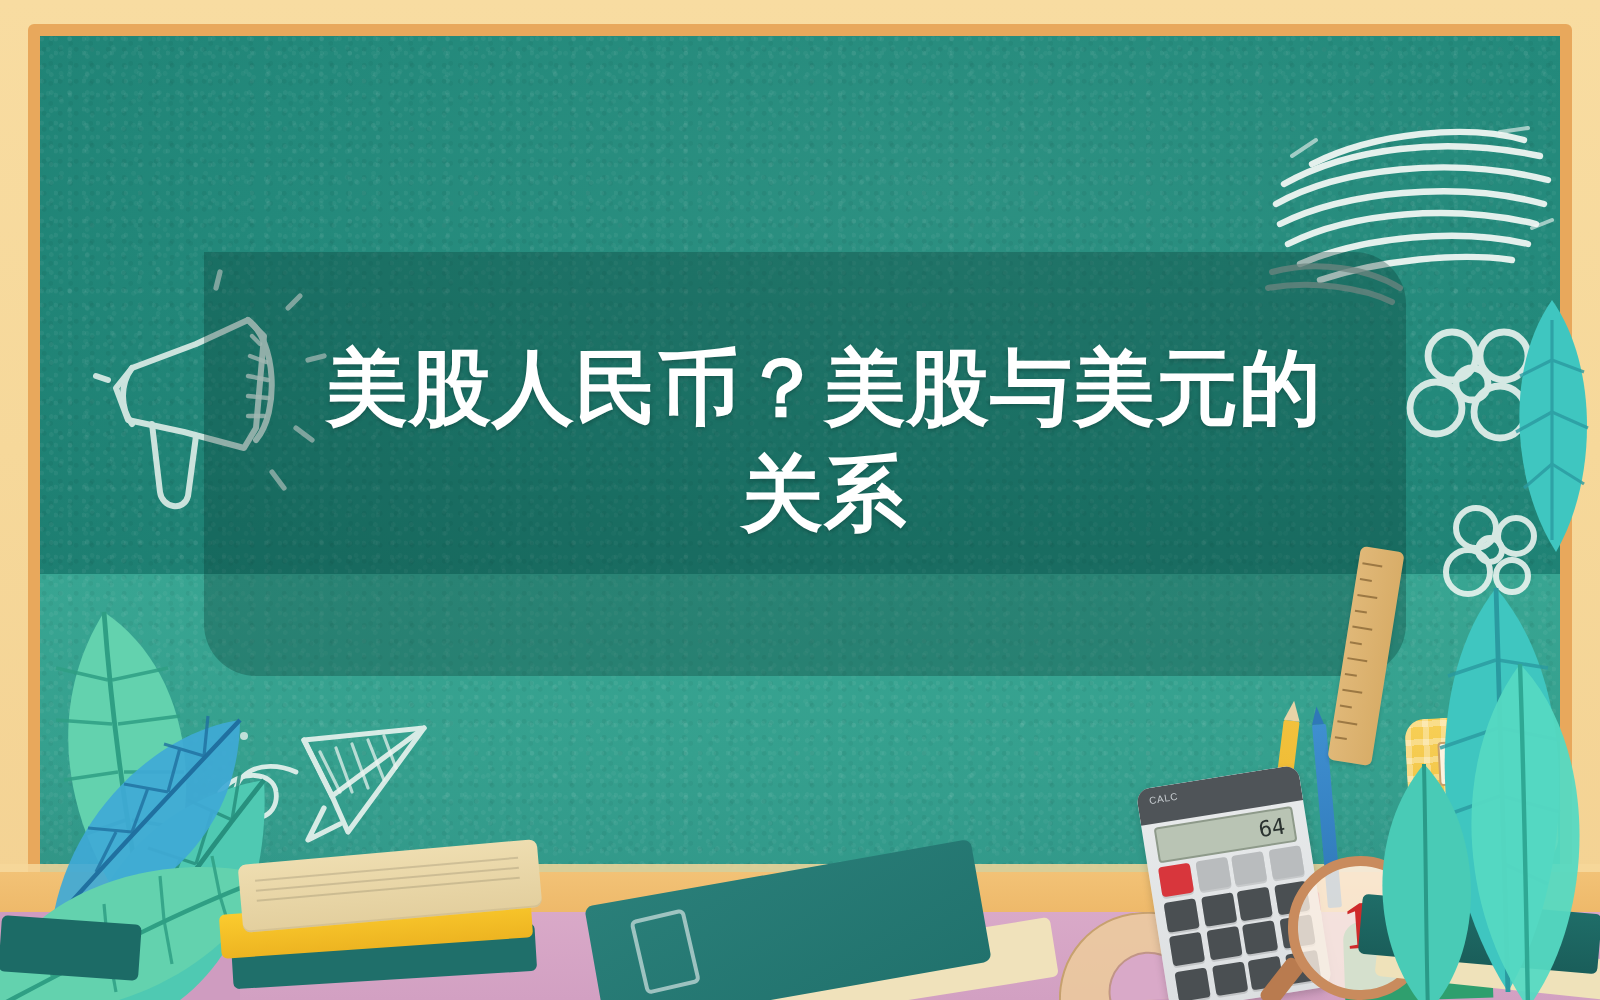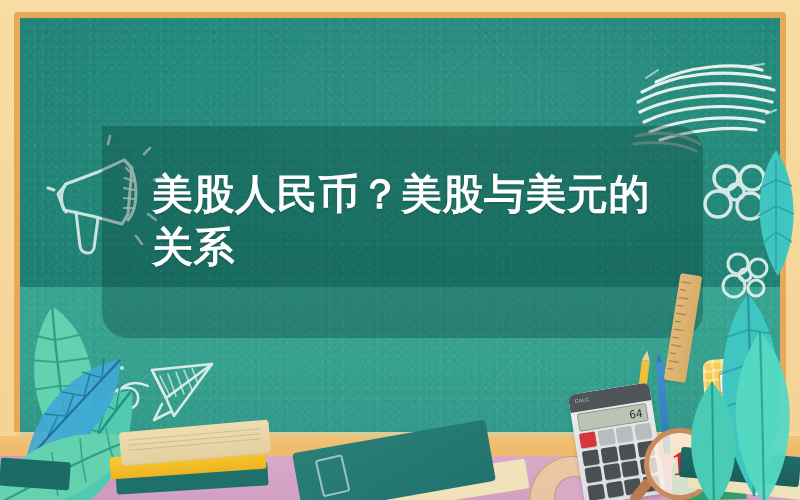--- a/index.html
+++ b/index.html
@@ -79,20 +79,21 @@
   .title-text{
     position:absolute;
     left:152px;top:168px;width:520px;
     color:#ffffff;
     font-size:41px;
     line-height:1.30;
     font-weight:700;
     letter-spacing:.5px;
     text-shadow:0 1px 2px rgba(0,0,0,.22);
     white-space:pre-wrap;
+    text-align:center;
   }
 
   
   .ledge{
     position:absolute;left:0;right:0;bottom:44px;height:20px;
     background:linear-gradient(180deg,#f2c276 0%,#eeb96a 100%);
   }
   .ledge-lip{
     position:absolute;left:0;right:0;bottom:62px;height:6px;
     background:#f6d79a;opacity:.85;

